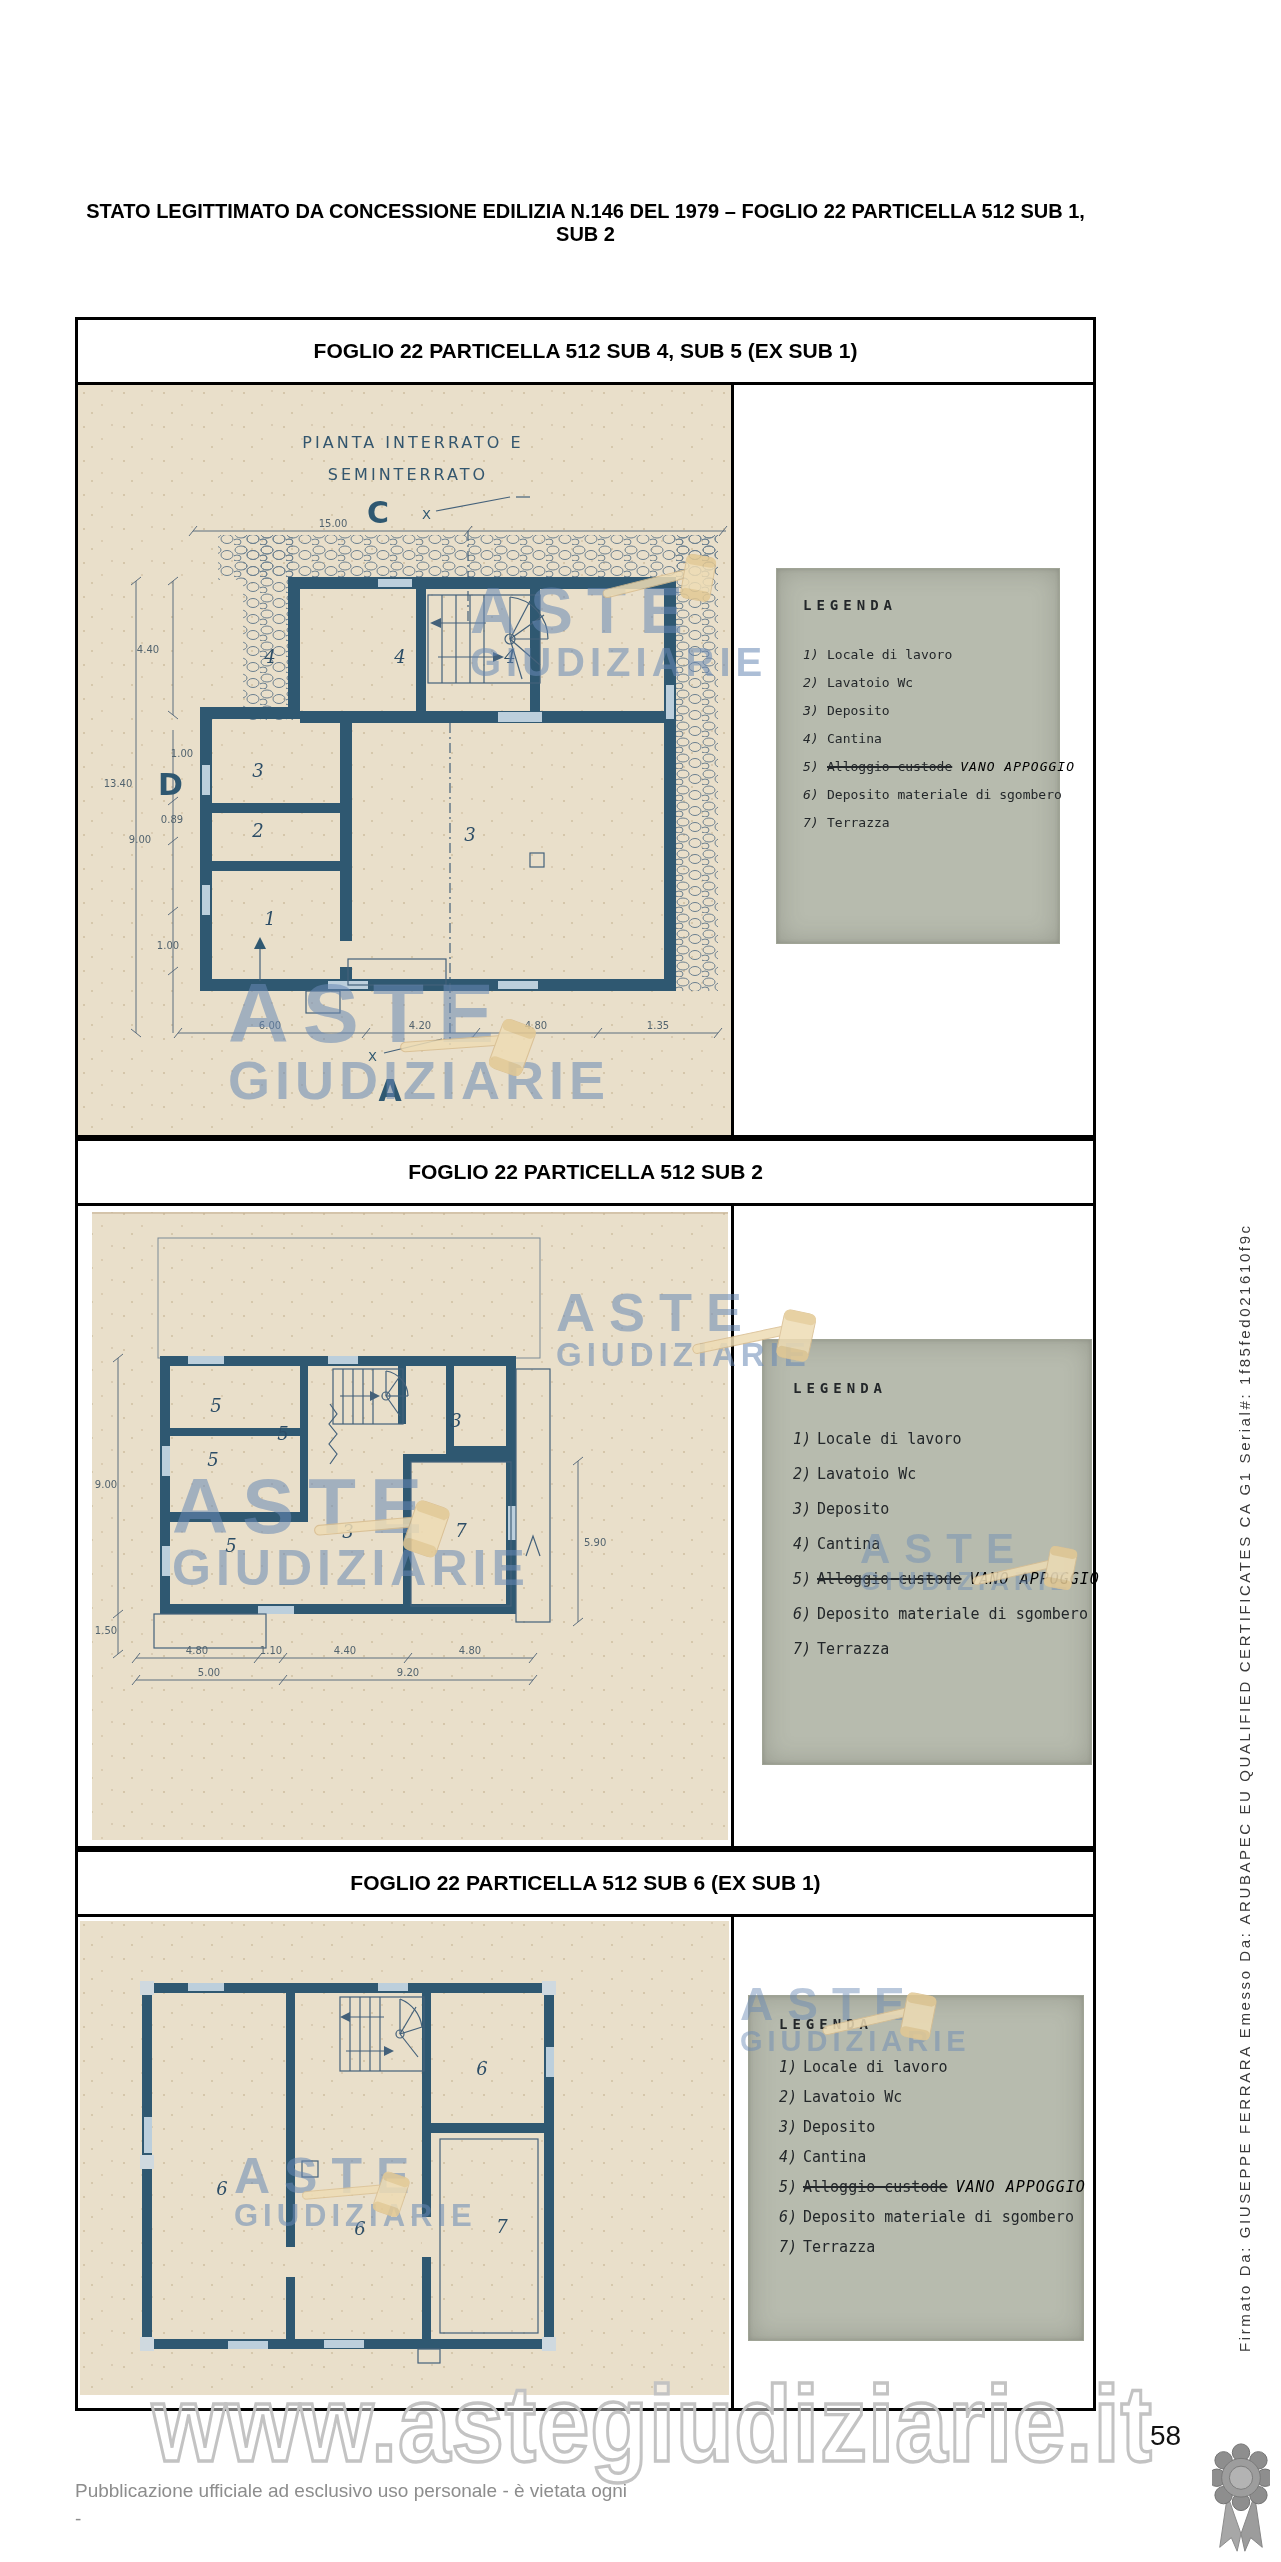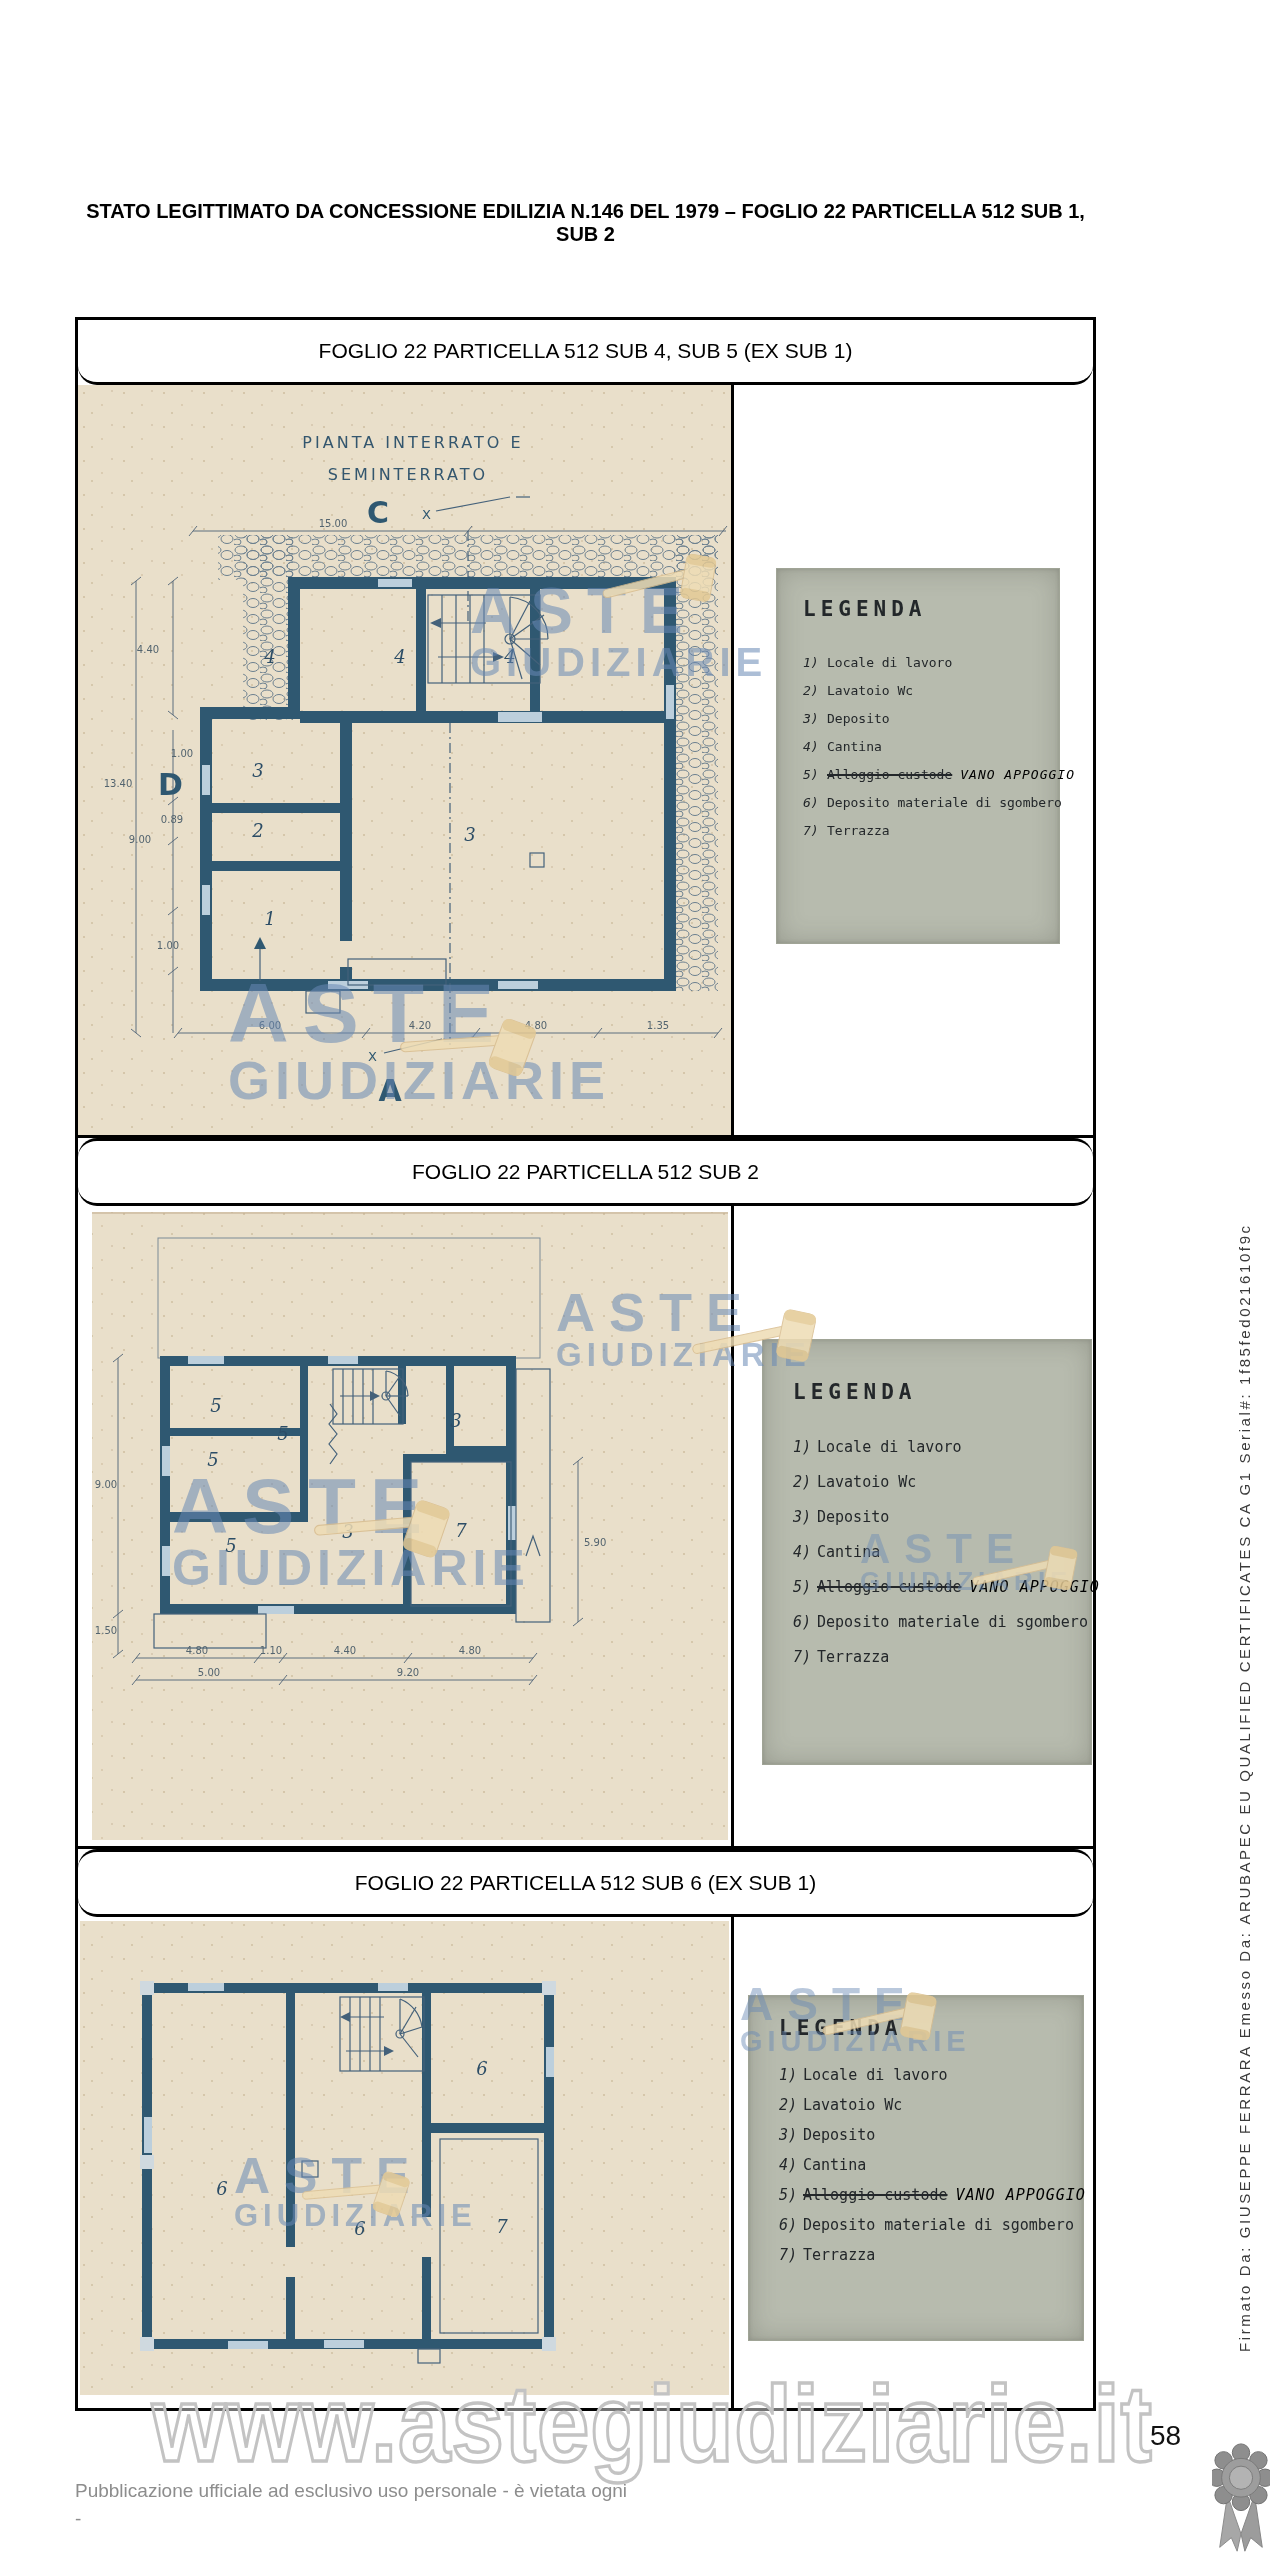--- a/index.html
+++ b/index.html
@@ -4,33 +4,33 @@
 <style>
   html,body{margin:0;padding:0;background:#fff;}
   .page{position:relative;width:1281px;height:2562px;background:#fff;overflow:hidden;
         font-family:"Liberation Sans",sans-serif;color:#000;}
 
   .header-title{position:absolute;left:75px;top:200px;width:1021px;text-align:center;
     font-size:20px;font-weight:bold;color:#000;}
 
   .doc-table{position:absolute;left:75px;top:317px;width:1015px;border:3px solid #000;background:#fff;}
   .row-title{height:62px;display:flex;align-items:center;justify-content:center;
-    font-weight:normal;font-size:21px;border-bottom:3px solid #000;background:#fff;border-radius:19px;}
+    font-weight:bold;font-size:21px;border-bottom:3px solid #000;background:#fff;}
   .row-title.mid{border-top:3px solid #000;}
   .row-content{display:flex;border-bottom:3px solid #000;background:#fff;}
   .row-content.last{border-bottom:none;}
   .cell-plan{width:653px;border-right:3px solid #000;position:relative;background:#fff;}
   .cell-legend{flex:1;position:relative;background:#fff;}
   .cell-plan svg{display:block;}
 
   
   .legend-card{position:absolute;background:#b7bbae;border:1px solid #a0a496;
     box-shadow:inset 0 0 26px rgba(60,60,50,.25), inset 0 0 4px rgba(0,0,0,.15);
     color:#23272a;font-family:"DejaVu Sans Mono",monospace;overflow:visible;}
-  .lg-head{font-weight:bold;letter-spacing:5px;font-size:21px;}
+  .lg-head{font-weight:bold;letter-spacing:5px;font-size:14px;}
   .lg-items{margin-top:34px;}
   .lg-row{display:flex;white-space:nowrap;align-items:baseline;}
   .lg-num{font-style:italic;width:24px;flex:0 0 24px;}
   .struck{text-decoration:line-through;text-decoration-thickness:2px;}
   .annot{font-style:italic;letter-spacing:1px;margin-left:8px;color:#000000;}
 
   #legend-card-1{left:42px;top:183px;width:284px;height:376px;font-size:13px;padding:28px 0 0 26px;box-sizing:border-box;}
   #legend-card-1 .lg-row{margin-bottom:13px;}
   #legend-card-2{left:28px;top:133px;width:330px;height:426px;font-size:15px;padding:40px 0 0 30px;box-sizing:border-box;}
   #legend-card-2 .lg-row{margin-bottom:17px;}

